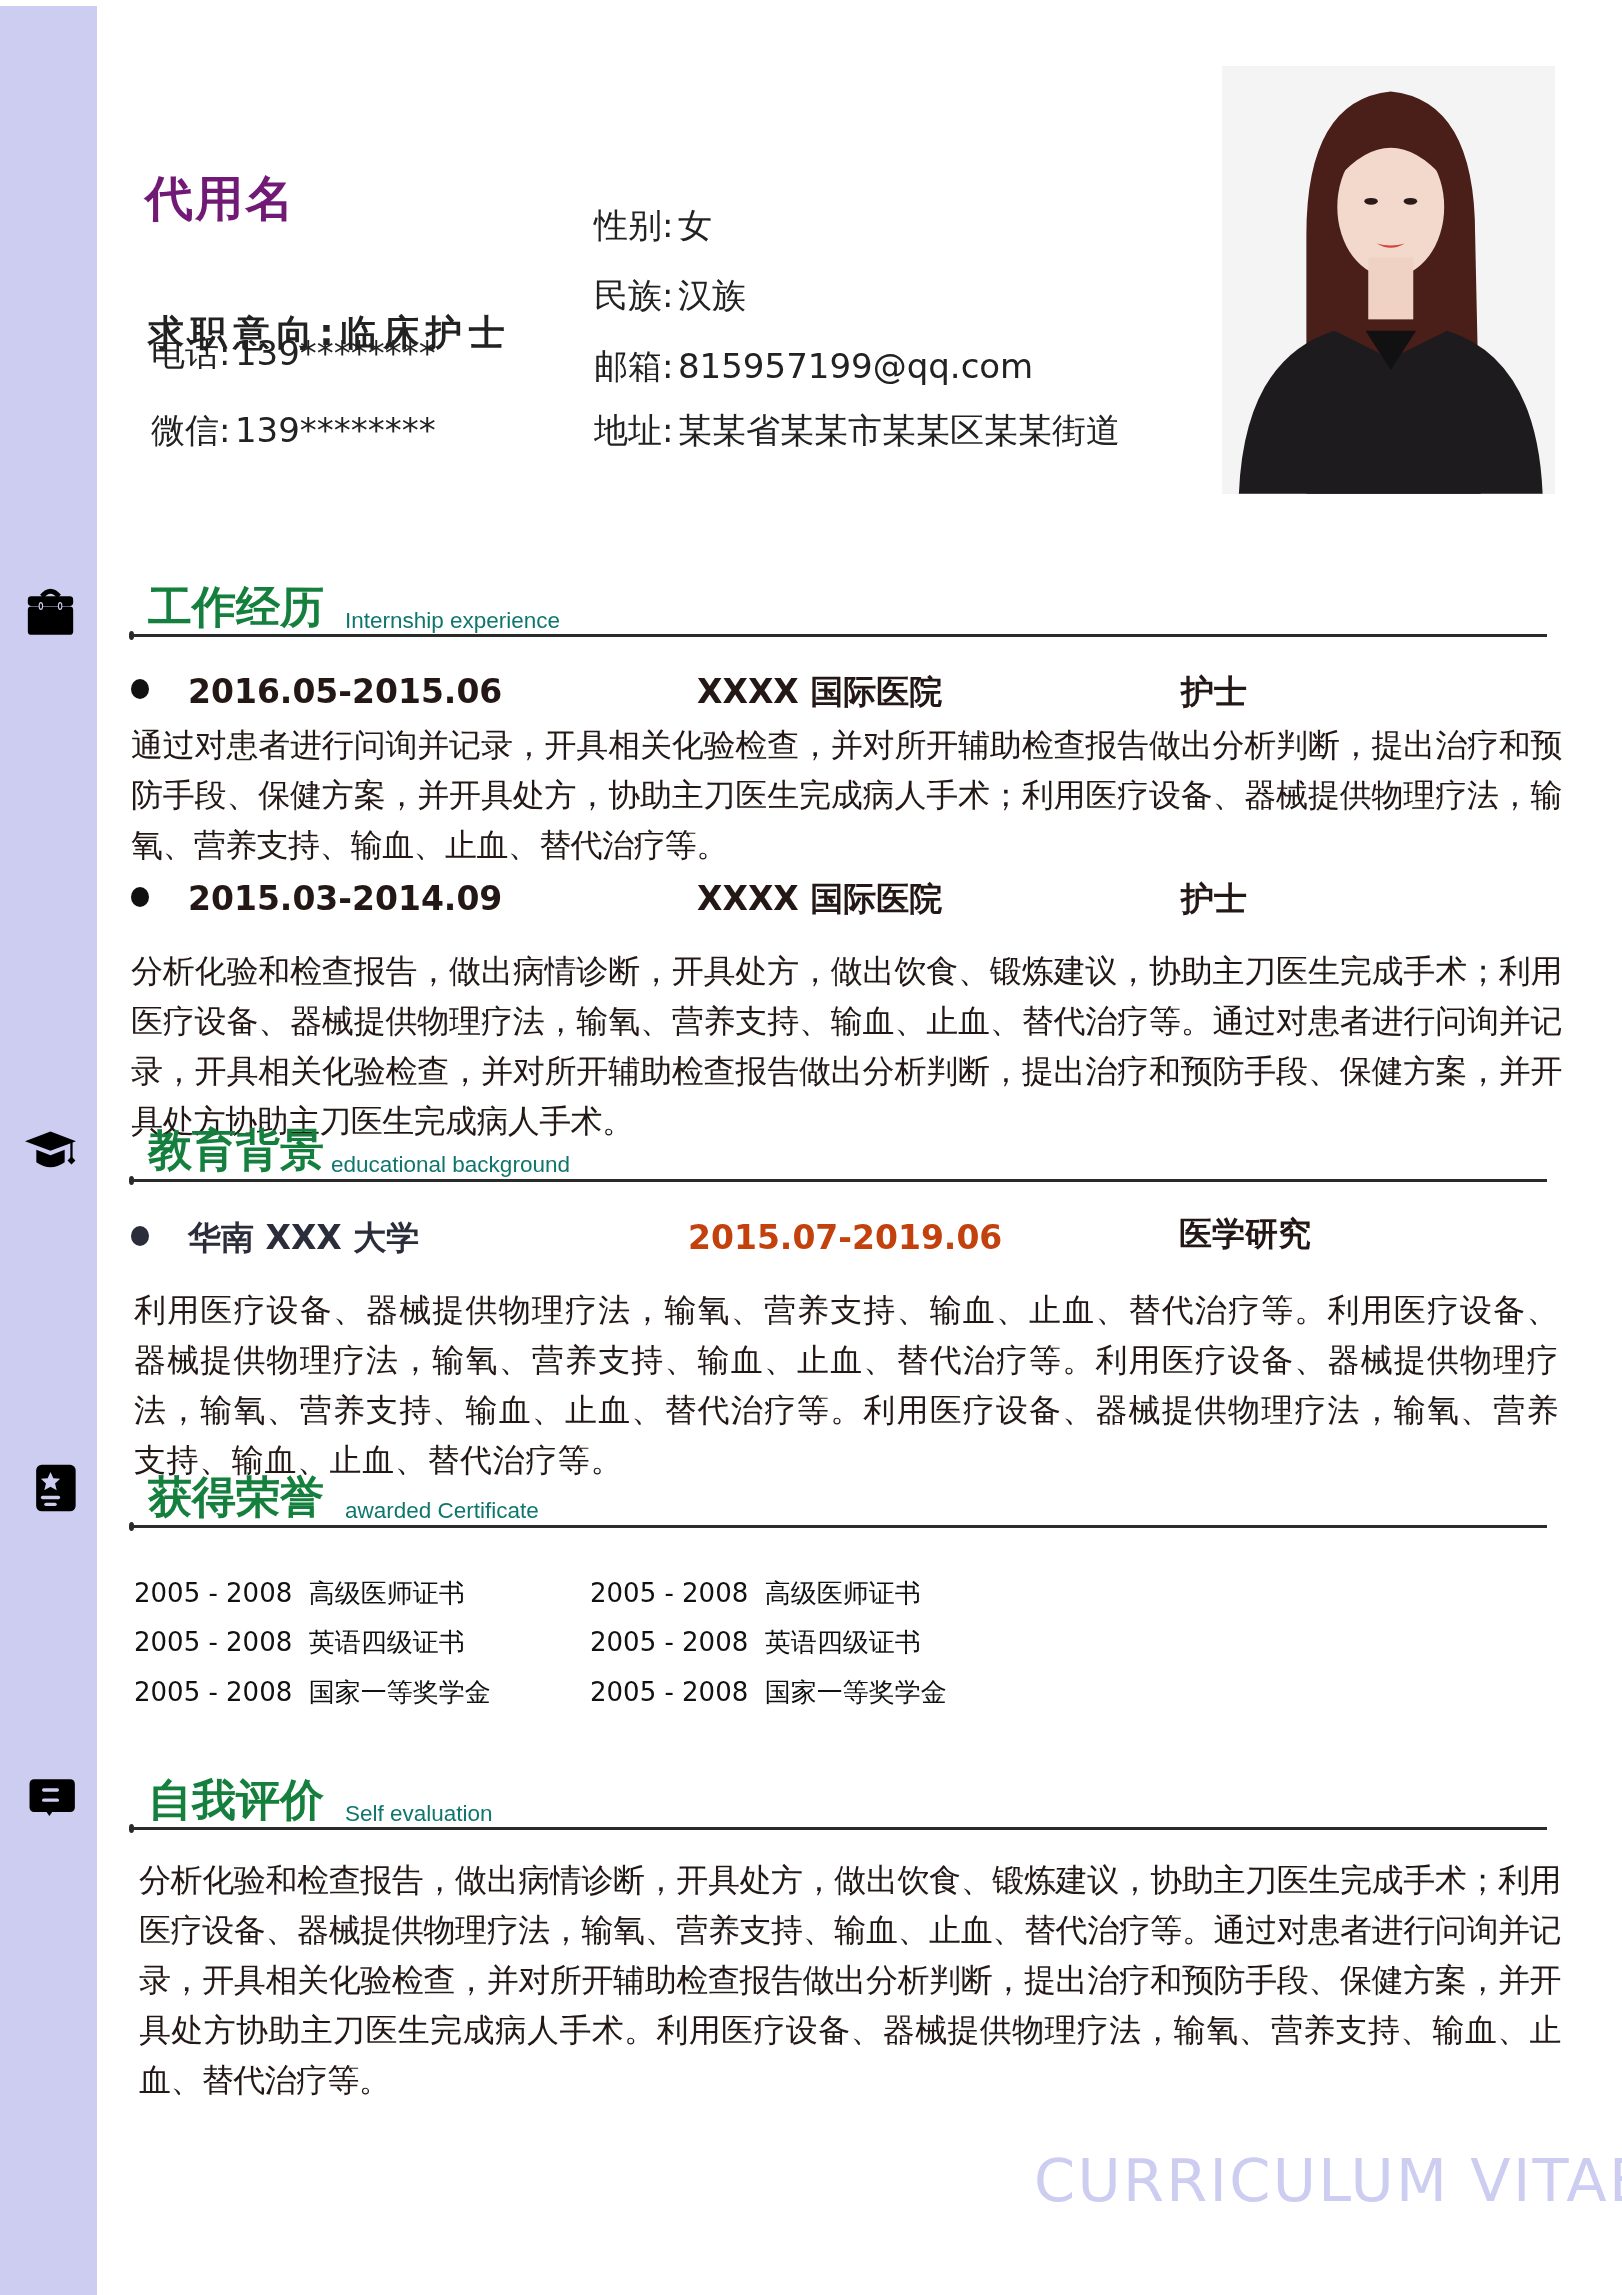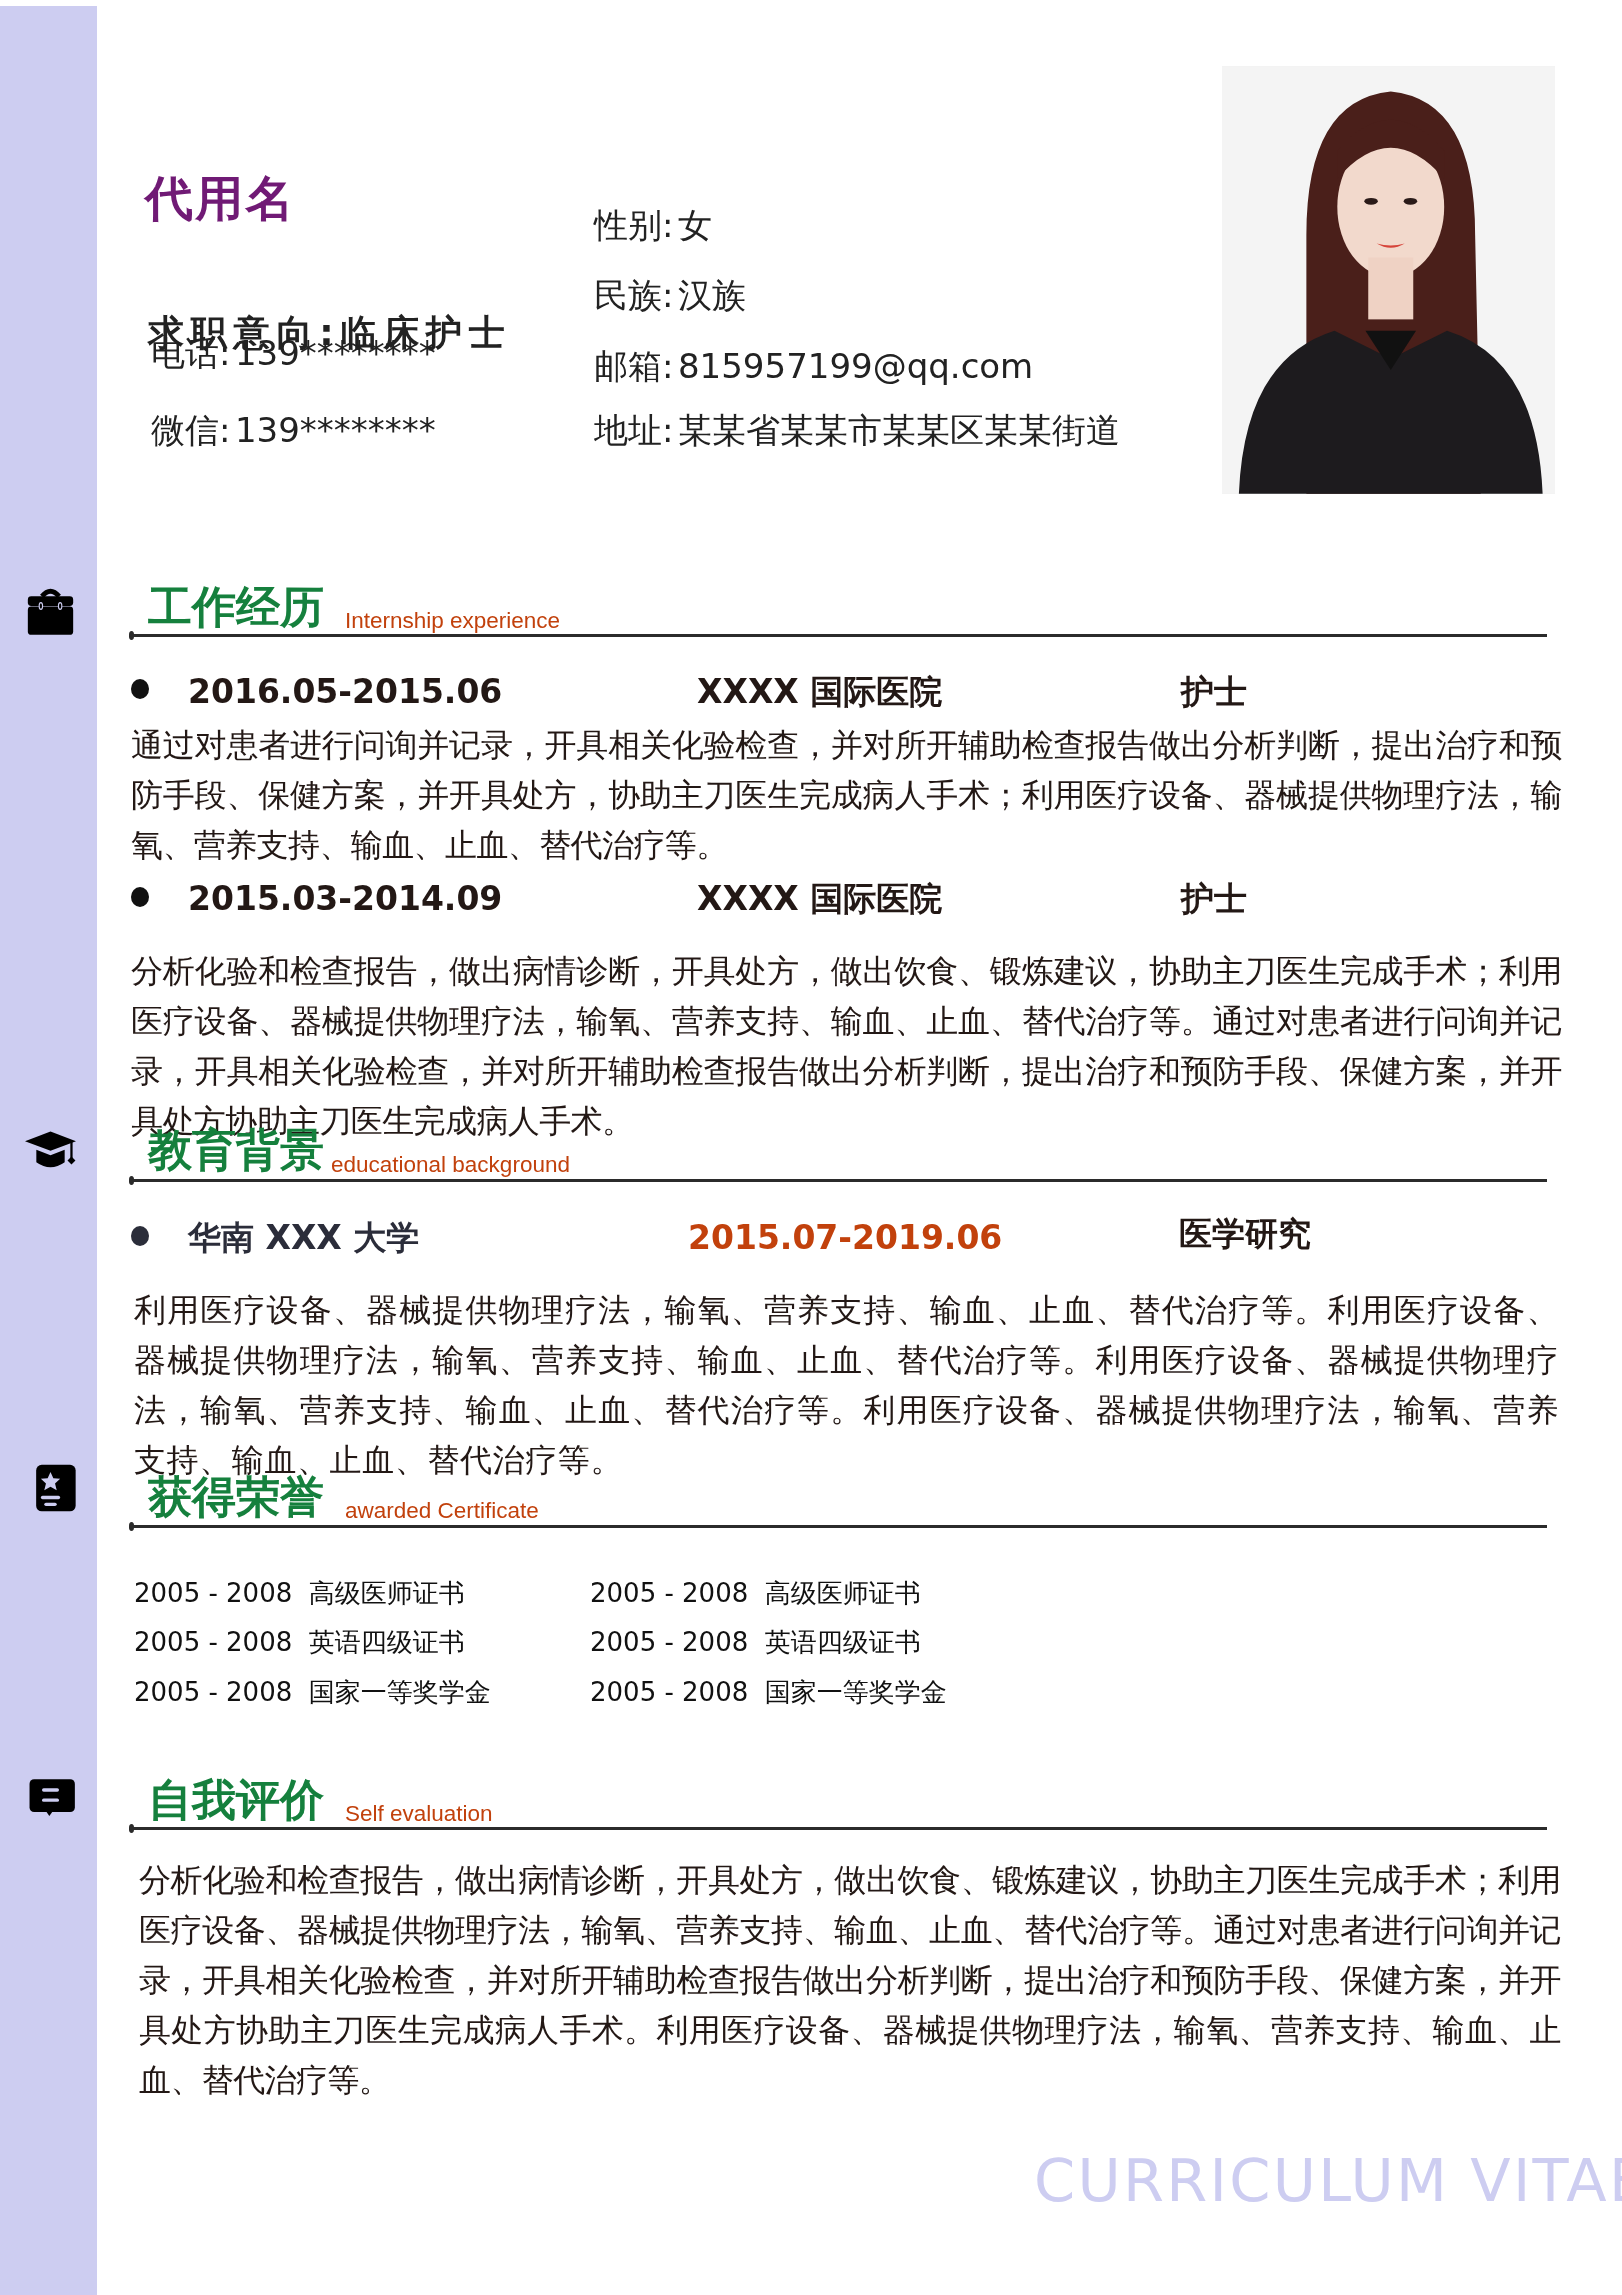--- a/index.html
+++ b/index.html
@@ -15,21 +15,21 @@
   
   .name { left: 145px; top: 174px; font-size: 48px; font-weight: bold; color: #701a75; line-height: 1; letter-spacing: 2.3px; }
   .intent { left: 148px; top: 315px; font-size: 36px; font-weight: bold; color: #222; letter-spacing: 6.8px; line-height: 1; }
   .contact { font-size: 34px; color: #222; line-height: 1; }
   .contact .lbl { margin-right: 4.5px; }
 
   .photo { position: absolute; left: 1222px; top: 66px; width: 333px; height: 428px; background: #f3f3f3; overflow: hidden; }
 
   
   .sec-title { position: absolute; left: 148px; font-size: 44px; font-weight: bold; color: #15803d; line-height: 1; }
-  .sec-sub { position: absolute; font-size: 22.5px; color: #c2410c; line-height: 1; font-family: "Liberation Sans", sans-serif; }
+  .sec-sub { position: absolute; font-size: 22.5px; color: #0f766e; line-height: 1; font-family: "Liberation Sans", sans-serif; }
   .sec-line { position: absolute; left: 131px; width: 1416px; height: 2.8px; background: #2b2b2b; }
   .sec-line::before { content: ""; position: absolute; left: -2.3px; top: -2.8px; width: 5.6px; height: 8.4px; border-radius: 50%; background: #2b2b2b; }
 
   .bullet { position: absolute; width: 18px; height: 20px; border-radius: 50%; background: #111; }
   .row-strong { position: absolute; font-size: 33px; font-weight: bold; color: #231815; line-height: 1; white-space: nowrap; }
 
   .para { position: absolute; left: 131px; width: 1431px; font-size: 32px; line-height: 50px; color: #231815; text-align: justify; letter-spacing: -0.6px; }
 
   .honor { position: absolute; font-size: 26px; color: #111; line-height: 1; white-space: nowrap; }
 

